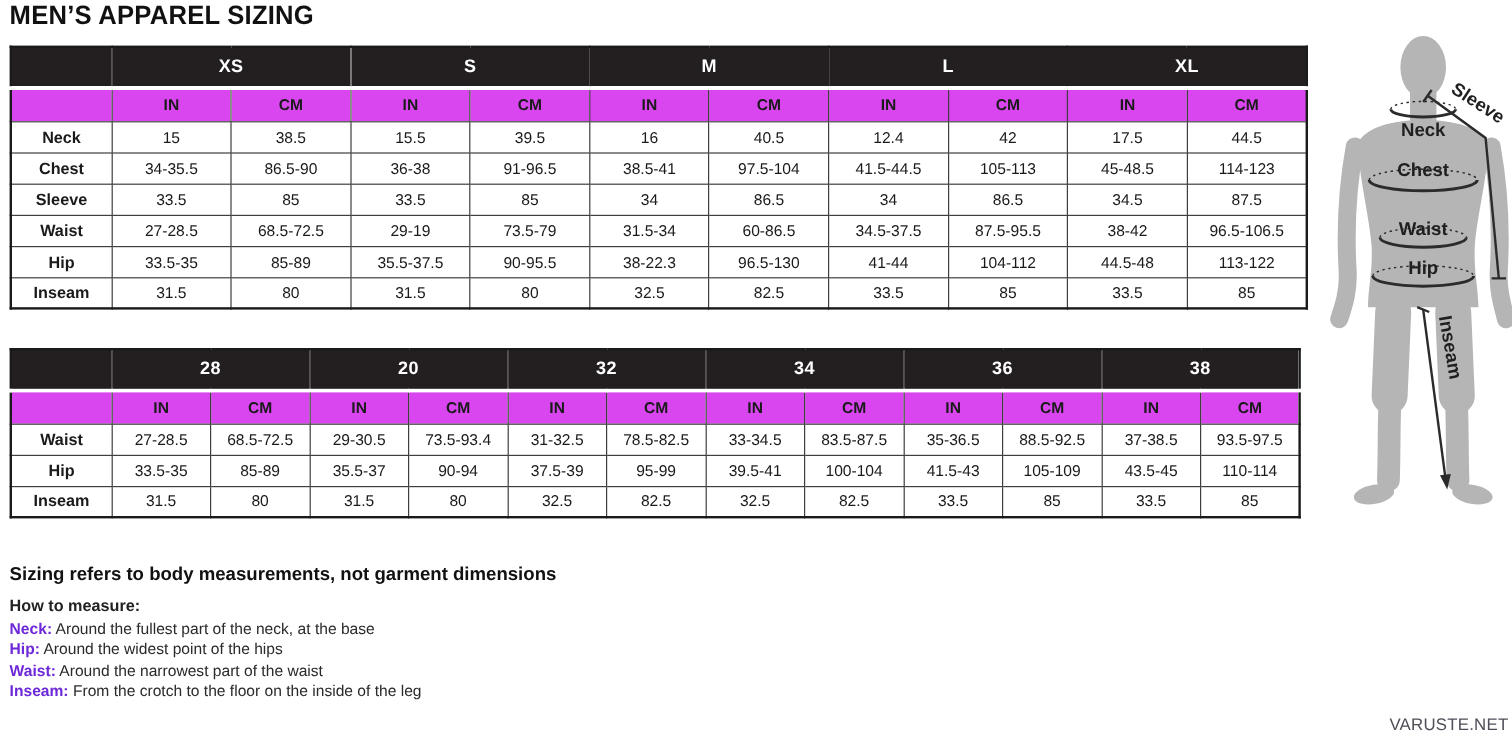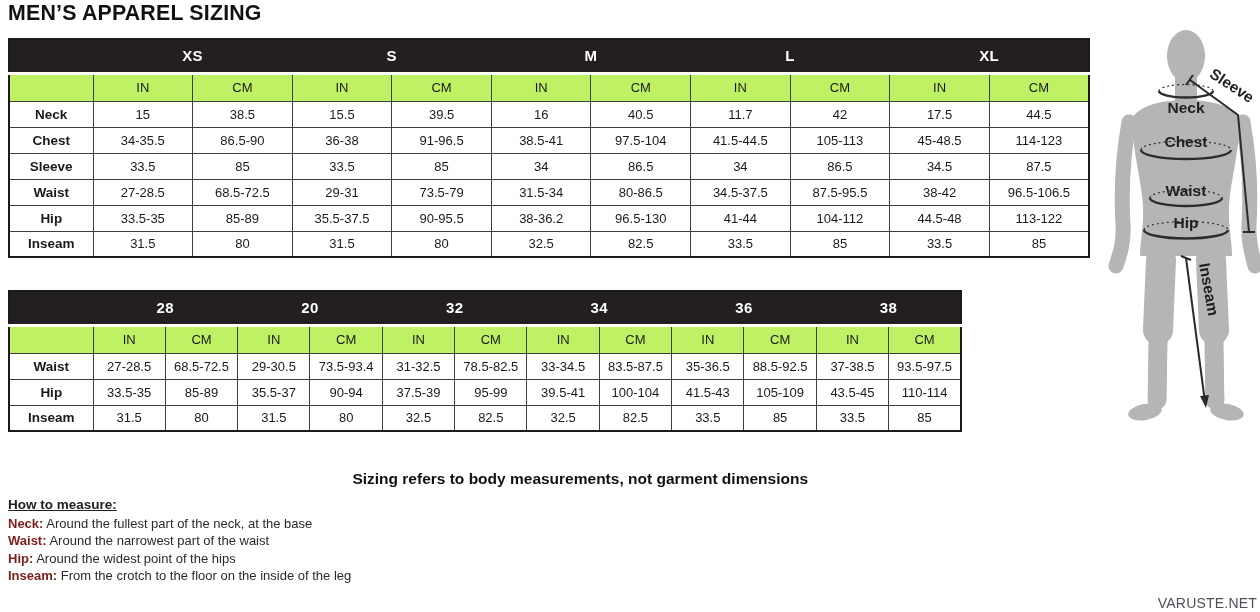--- a/index.html
+++ b/index.html
@@ -19,33 +19,33 @@
   table.size-table th, table.size-table td {
     border:1px solid #3f3f3f; text-align:center; vertical-align:middle;
     font-size:13px; color:#1a1a1a; padding:0; overflow:hidden; white-space:nowrap;
   }
   tr.band { height:34px; }
   tr.band th {
     background:#231f20; color:#ffffff; font-size:15px; font-weight:bold;
     border:1px solid #231f20; border-bottom:3px solid #ffffff; letter-spacing:0.4px;
   }
   tr.units { height:28px; }
-  tr.units th { font-weight:normal; font-size:13px; background:#bef264; }
+  tr.units th { font-weight:bold; font-size:13px; background:#d946ef; }
   tbody th.rowlabel { font-weight:bold; font-size:13.5px; background:#fff; }
   #t1 { left:8px; top:38px; width:1082px; }
   #t1 tbody tr { height:26px; }
-  #t2 { left:8px; top:290px; width:954px; }
+  #t2 { left:8px; top:290px; width:1076px; }
   #t2 tbody tr { height:26px; }
   col.labelcol { width:84px; }
 
   .notes { position:absolute; left:8px; top:470px; width:800px; color:#222; }
-  .notes-heading { font-size:15.5px; font-weight:bold; color:#111; margin-bottom:9px;text-align:right; }
-  .howto-label { font-size:13.5px; font-weight:bold; margin-bottom:3px;text-decoration:underline; }
+  .notes-heading { font-size:15.5px; font-weight:bold; color:#111; margin-bottom:9px; }
+  .howto-label { font-size:13.5px; font-weight:bold; margin-bottom:3px; }
   .howto-line { font-size:13px; line-height:17.3px; color:#2a2a2a; }
-  .howto-line b { color:#7f1d1d; }
+  .howto-line b { color:#6d28d9; }
 
   .figure-wrap { position:absolute; left:1098px; top:20px; width:162px; height:414px; }
 
   .watermark {
     position:absolute; right:3px; bottom:1px; font-size:14px; font-weight:normal;
     color:#4e4f58; letter-spacing:0.2px;
   }
 </style>
 </head>
 <body>
@@ -93,21 +93,21 @@
     </thead>
     <tbody>
       <tr>
         <th class="rowlabel">Neck</th>
         <td>15</td>
         <td>38.5</td>
         <td>15.5</td>
         <td>39.5</td>
         <td>16</td>
         <td>40.5</td>
-        <td>11.7</td>
+        <td>12.4</td>
         <td>42</td>
         <td>17.5</td>
         <td>44.5</td>
       </tr>
       <tr>
         <th class="rowlabel">Chest</th>
         <td>34-35.5</td>
         <td>86.5-90</td>
         <td>36-38</td>
         <td>91-96.5</td>
@@ -128,36 +128,36 @@
         <td>86.5</td>
         <td>34</td>
         <td>86.5</td>
         <td>34.5</td>
         <td>87.5</td>
       </tr>
       <tr>
         <th class="rowlabel">Waist</th>
         <td>27-28.5</td>
         <td>68.5-72.5</td>
-        <td>29-31</td>
+        <td>29-19</td>
         <td>73.5-79</td>
         <td>31.5-34</td>
-        <td>80-86.5</td>
+        <td>60-86.5</td>
         <td>34.5-37.5</td>
         <td>87.5-95.5</td>
         <td>38-42</td>
         <td>96.5-106.5</td>
       </tr>
       <tr>
         <th class="rowlabel">Hip</th>
         <td>33.5-35</td>
         <td>85-89</td>
         <td>35.5-37.5</td>
         <td>90-95.5</td>
-        <td>38-36.2</td>
+        <td>38-22.3</td>
         <td>96.5-130</td>
         <td>41-44</td>
         <td>104-112</td>
         <td>44.5-48</td>
         <td>113-122</td>
       </tr>
       <tr>
         <th class="rowlabel">Inseam</th>
         <td>31.5</td>
         <td>80</td>
@@ -261,22 +261,22 @@
         <td>33.5</td>
         <td>85</td>
       </tr>
     </tbody>
   </table>
 
   <div class="notes">
     <div class="notes-heading">Sizing refers to body measurements, not garment dimensions</div>
     <div class="howto-label">How to measure:</div>
     <div class="howto-line"><b>Neck:</b> <span>Around the fullest part of the neck, at the base</span></div>
+    <div class="howto-line"><b>Hip:</b> <span>Around the widest point of the hips</span></div>
     <div class="howto-line"><b>Waist:</b> <span>Around the narrowest part of the waist</span></div>
-    <div class="howto-line"><b>Hip:</b> <span>Around the widest point of the hips</span></div>
     <div class="howto-line"><b>Inseam:</b> <span>From the crotch to the floor on the inside of the leg</span></div>
   </div>
 
   <div class="figure-wrap">
     <svg width="162" height="414" viewBox="0 0 162 414">
 
       <g fill="#b5b5b5">
         <ellipse cx="88" cy="36" rx="19" ry="26"></ellipse>
         <rect x="77" y="50" width="22" height="34"></rect>
         <path d="M33,100 C40,86 62,80 88,80 C114,80 136,86 143,100 C140,135 133,160 131,185 C130,207 134,220 134,236 L42,236 C42,220 46,207 45,185 C43,160 36,135 33,100 Z"></path>

